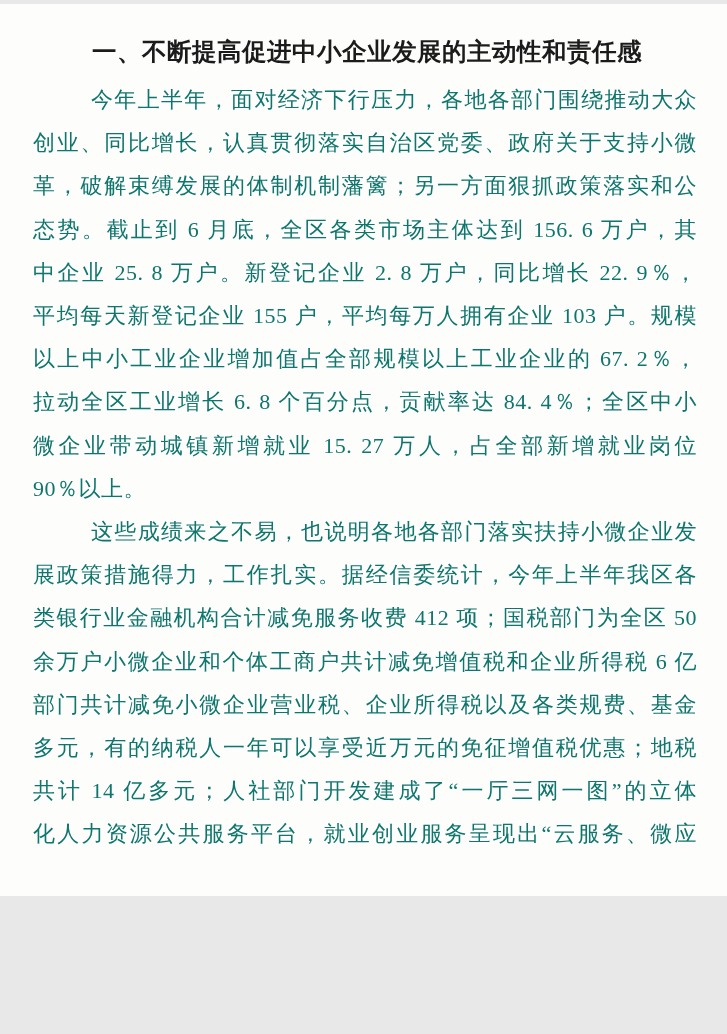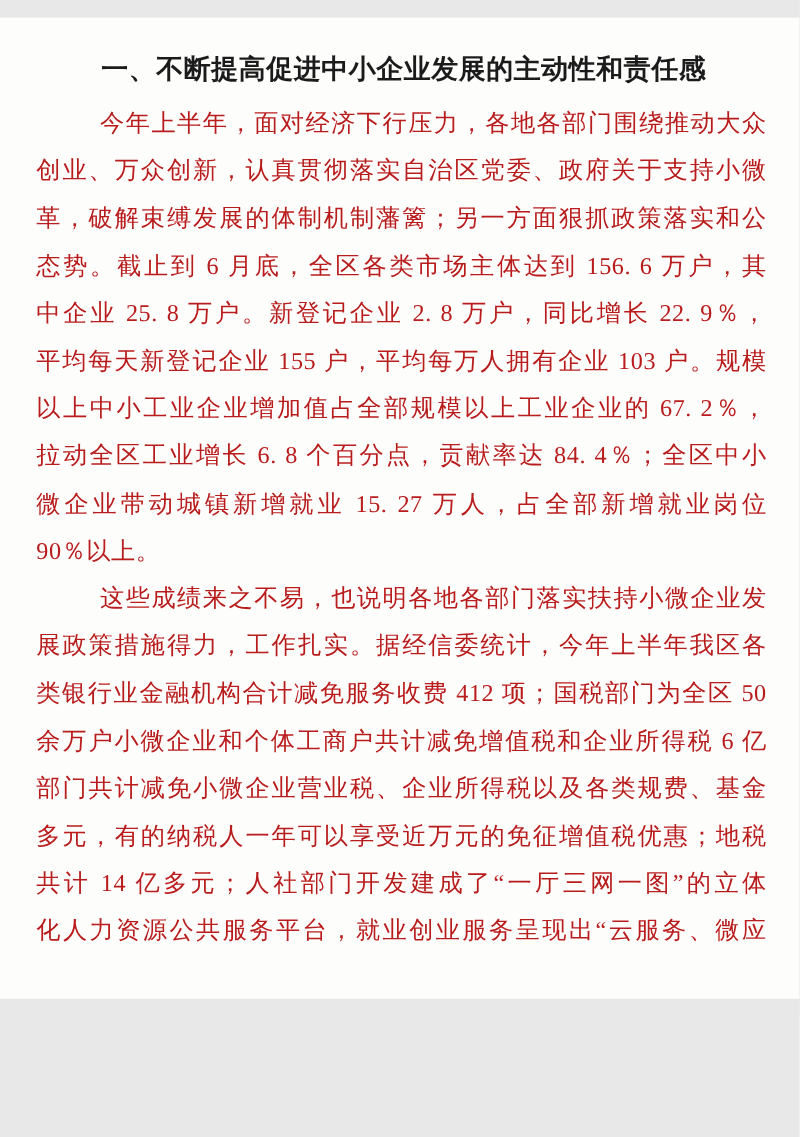--- a/index.html
+++ b/index.html
@@ -4,21 +4,21 @@
 <style>
   html, body {
     margin: 0;
     padding: 0;
     background: #e8e8e8;
   }
   .page {
     position: relative;
     width: 727px;
     height: 892px;
-    margin: 16px auto;
+    margin: 4px auto;
     background: #fdfdfc;
     color: #242424;
     font-family: "Liberation Serif", "DejaVu Serif", serif;
     overflow: hidden;
     box-sizing: border-box;
   }
   .heading {
     margin: 0;
     padding: 30px 30px 0 92px;
     font-family: "Liberation Sans", "DejaVu Sans", sans-serif;
@@ -36,21 +36,21 @@
   }
   .paragraph {
     margin: 0;
   }
   .line {
     font-size: 22px;
     line-height: 43.2px;
     letter-spacing: 0.5px;
     text-align: justify;
     text-align-last: justify;
-    color: #b91c1c;
+    color: #0f766e;
     white-space: normal;
   }
   .line.indent {
     padding-left: 58px;
   }
   .line.no-stretch {
     text-align: left;
     text-align-last: left;
   }
   .footer {
@@ -65,21 +65,21 @@
 </style>
 </head>
 <body>
 
 <div class="page">
   <h1 class="heading">一、不断提高促进中小企业发展的主动性和责任感</h1>
 
   <div class="content">
       <div class="paragraph">
         <div class="line indent">今年上半年，面对经济下行压力，各地各部门围绕推动大众</div>
-        <div class="line">创业、万众创新，认真贯彻落实自治区党委、政府关于支持小微</div>
+        <div class="line">创业、同比增长，认真贯彻落实自治区党委、政府关于支持小微</div>
         <div class="line">革，破解束缚发展的体制机制藩篱；另一方面狠抓政策落实和公</div>
         <div class="line">态势。截止到 6 月底，全区各类市场主体达到 156. 6 万户，其</div>
         <div class="line">中企业 25. 8 万户。新登记企业 2. 8 万户，同比增长 22. 9％，</div>
         <div class="line">平均每天新登记企业 155 户，平均每万人拥有企业 103 户。规模</div>
         <div class="line">以上中小工业企业增加值占全部规模以上工业企业的 67. 2％，</div>
         <div class="line">拉动全区工业增长 6. 8 个百分点，贡献率达 84. 4％；全区中小</div>
         <div class="line">微企业带动城镇新增就业 15. 27 万人，占全部新增就业岗位</div>
         <div class="line no-stretch">90％以上。</div>
       </div>
       <div class="paragraph">

